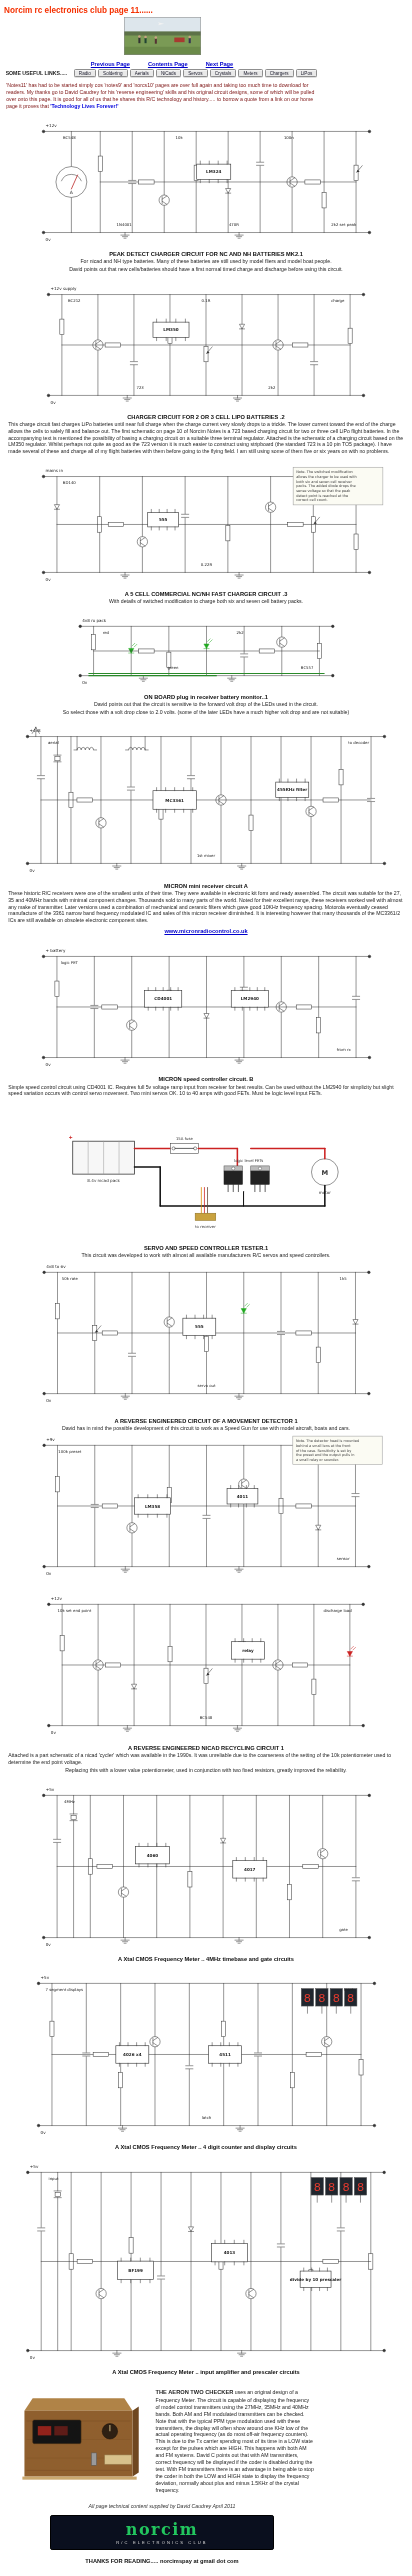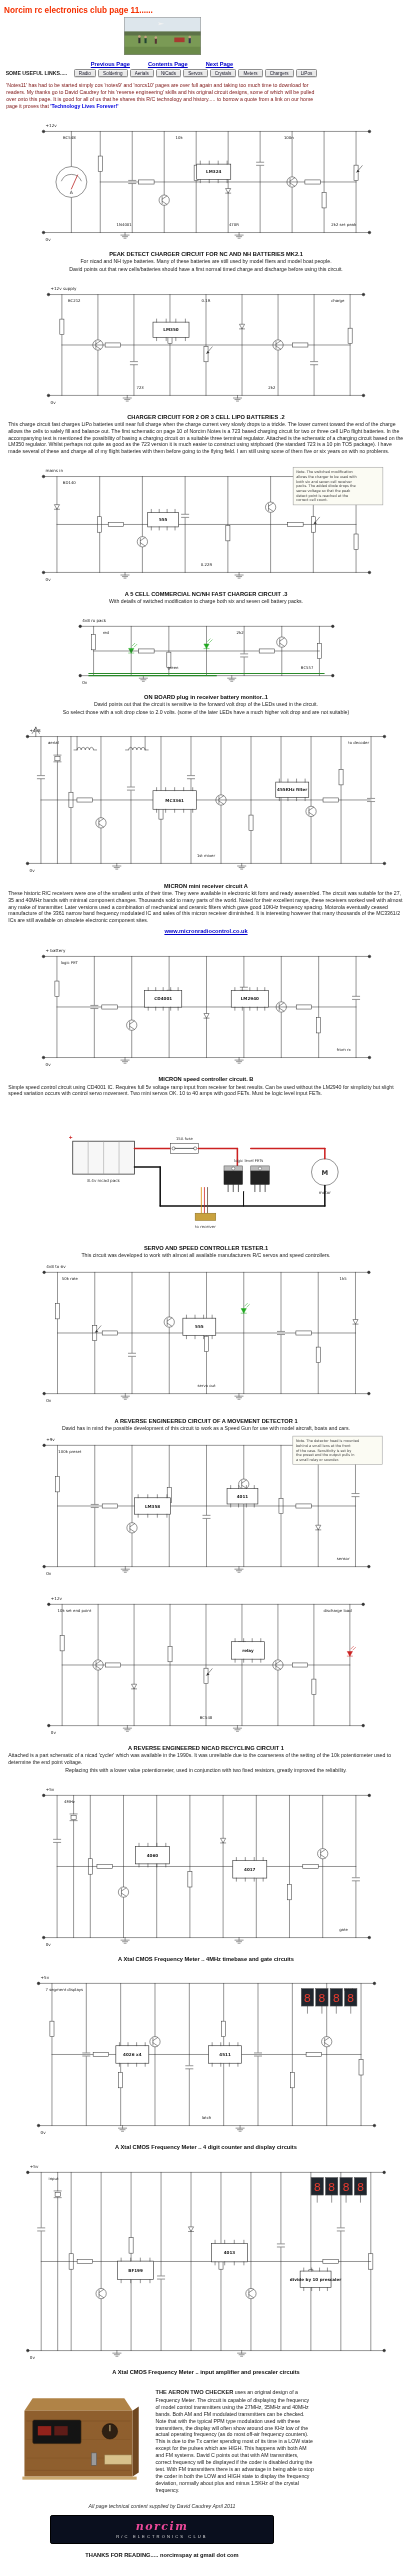--- a/index.html
+++ b/index.html
@@ -23,21 +23,21 @@
   .fig-desc{font-size:5.2px;color:#1e1e1e;line-height:1.3;margin:0.5px 15.5px;text-align:center;}
   .fig-desc.long{text-align:left;margin:1.5px 8.2px;}
   .fig-link{font-size:5.7px;color:#0000cc;font-weight:bold;text-decoration:underline;
     display:inline-block;margin-top:2.6px;cursor:pointer;}
   .aeron{margin:14.4px 9.3px 3.1px;font-size:5.2px;color:#1e1e1e;line-height:1.34;overflow:hidden;text-align:left;}
   .aeron .photo{float:left;margin:1px 7.2px 2.1px 0;}
   .aeron b{font-size:5.7px;}
   .credit{text-align:center;font-size:5.2px;font-style:italic;color:#333;margin:9.3px 0 4.1px;}
   .banner{width:222px;margin:5.2px auto 4.1px;background:#0a0f1e;border-radius:2.1px;
     padding:4.6px 0 4.1px;text-align:center;border:0.5px solid #000;}
-  .banner .logo{color:#ec4899;font-size:11px;font-weight:bold;font-style:italic;
+  .banner .logo{color:#22c55e;font-size:16px;font-weight:bold;
     letter-spacing:1.5px;font-family:"DejaVu Serif",serif;}
   .banner .sub{color:#d8d8d8;font-size:4.1px;letter-spacing:2.1px;margin-top:1px;}
   .thanks{text-align:center;font-weight:bold;font-size:5.7px;color:#101010;margin:7.2px 0 14.4px;}
   svg text{font-family:"DejaVu Sans",sans-serif;}
 </style>
 </head>
 <body>
 
 <div class="page">
 

